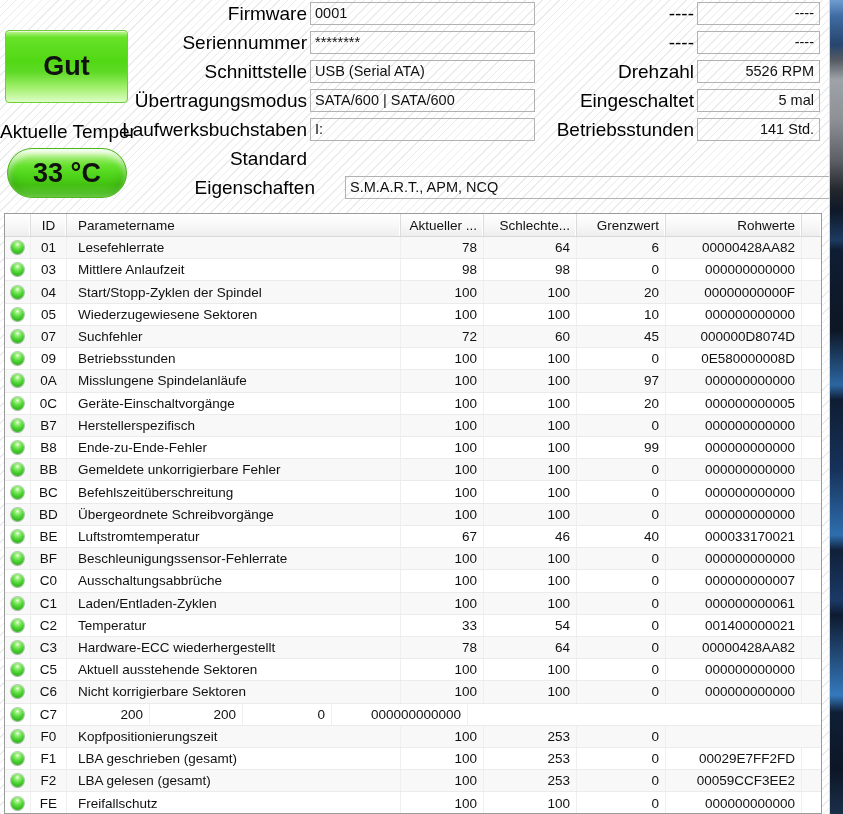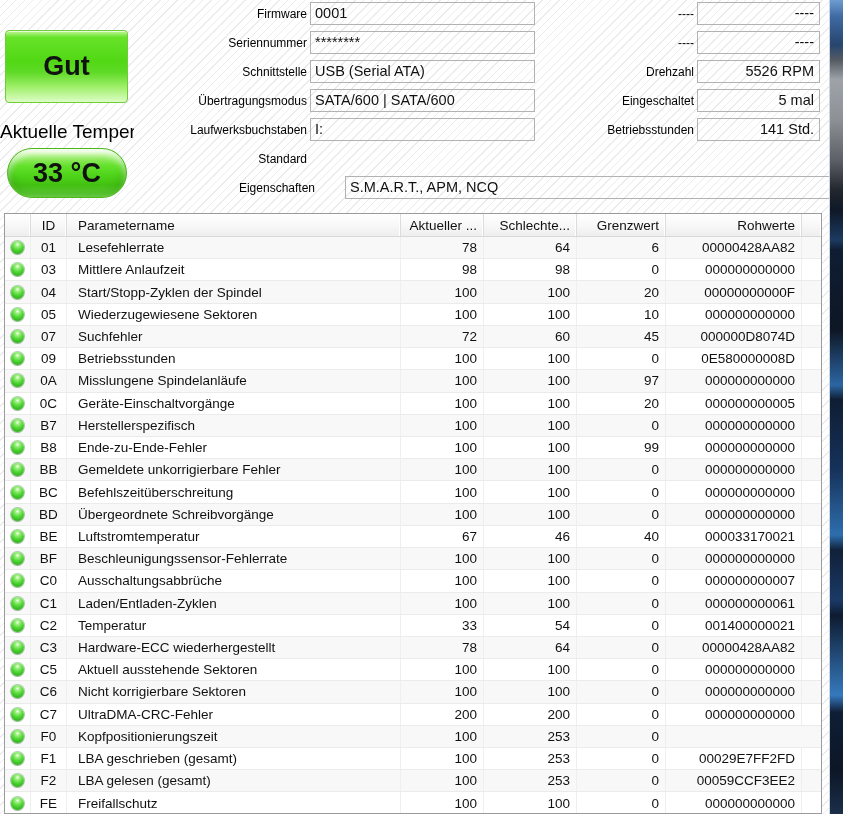--- a/index.html
+++ b/index.html
@@ -37,21 +37,21 @@
     background:linear-gradient(180deg,#f2fde8 0%,#aaf17d 12%,#64e12c 35%,#4fd41a 55%,#45c413 75%,#66d63a 92%,#90ea63 100%);
     box-shadow:inset 0 -7px 10px rgba(40,140,10,.40), inset 0 5px 6px rgba(255,255,255,.75);
     display:flex; align-items:center; justify-content:center;
     font-size:27px; font-weight:bold; color:#111;
     cursor:default;
   }
 
   
   .field-row{ position:absolute; height:23px; display:flex; align-items:center; }
   .field-row .flabel{
-    display:block; text-align:right; font-size:12px; color:#000;
+    display:block; text-align:right; font-size:19px; color:#000;
     white-space:nowrap; padding-right:3px;
   }
   .field-row .fbox{
     height:23px; border:1px solid #b2b2b2; background:transparent;
     font-size:14.5px; line-height:21px; padding:0 4px;
     white-space:nowrap; overflow:hidden;
   }
   .mid .flabel{ width:310px; }
   .mid .fbox{ width:225px; }
   .mid.wide .fbox{ width:512px; }
@@ -428,21 +428,20 @@
         <div class="tc c-worst">100</div>
         <div class="tc c-thr">0</div>
         <div class="tc c-raw">000000000000</div>
         <div class="tc c-fill"></div>
       </div>
       <div class="trow">
         <div class="tc c-status">
           <span class="dot"></span>
         </div>
         <div class="tc c-id">C7</div>
-        <div class="tc c-name">UltraDMA-CRC-Fehler</div>
         <div class="tc c-cur">200</div>
         <div class="tc c-worst">200</div>
         <div class="tc c-thr">0</div>
         <div class="tc c-raw">000000000000</div>
         <div class="tc c-fill"></div>
       </div>
       <div class="trow">
         <div class="tc c-status">
           <span class="dot"></span>
         </div>

